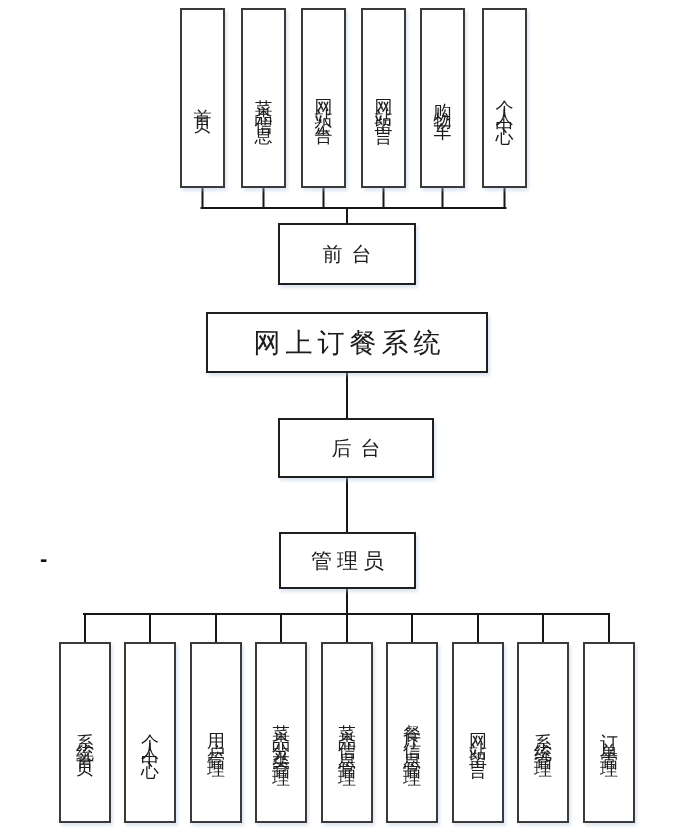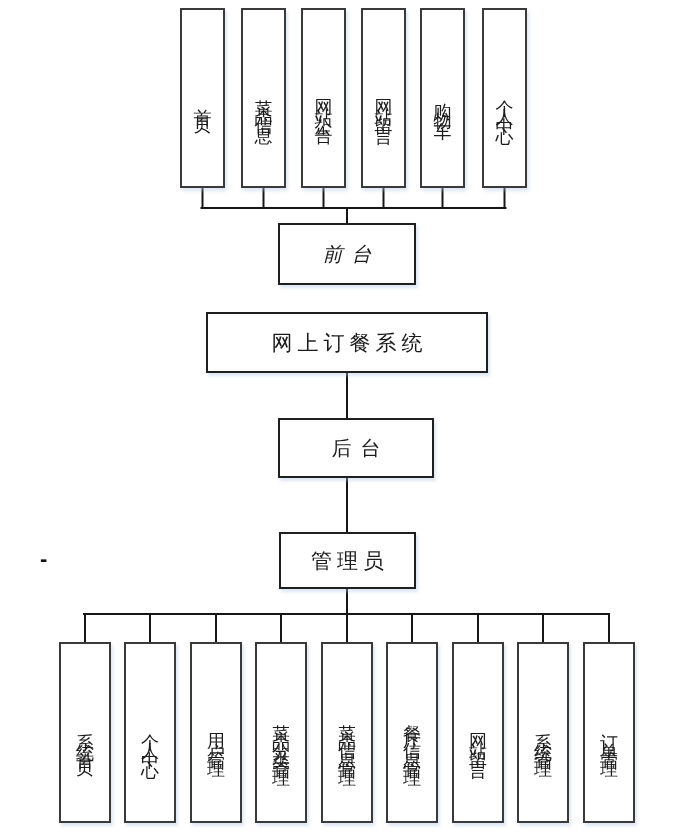--- a/index.html
+++ b/index.html
@@ -26,21 +26,21 @@
   .hbox { border: 2px solid #1f1f1f; }
   .vbox span {
     writing-mode: vertical-rl;
     text-orientation: upright;
     font-size: 18px;
     line-height: 1;
     letter-spacing: 9px;
     margin-bottom: -9px;
     white-space: nowrap;
   }
-  .title-node span { font-size: 21px; letter-spacing: 5px; margin-right: -5px; white-space: nowrap; }
+  .title-node span { font-size: 27px; letter-spacing: 5px; margin-right: -5px; white-space: nowrap; }
   .front-node span, .back-node span { font-size: 20px; letter-spacing: 9px; margin-right: -9px; white-space: nowrap; }
   .admin-node span { font-size: 21px; letter-spacing: 5px; margin-right: -5px; white-space: nowrap; }
   .stray-dash {
     position: absolute;
     left: 40px;
     top: 546px;
     font-size: 22px;
     font-weight: 700;
     color: #111111;
     font-family: "Liberation Sans", "DejaVu Sans", sans-serif;
@@ -97,21 +97,21 @@
   <div class="node vbox" style="left:361px; top:8px; width:45px; height:180px;">
     <span>网站留言</span>
   </div>
   <div class="node vbox" style="left:420px; top:8px; width:45px; height:180px;">
     <span>购物车</span>
   </div>
   <div class="node vbox" style="left:482px; top:8px; width:45px; height:180px;">
     <span>个人中心</span>
   </div>
 
-  <div class="node hbox front-node" style="left:278px; top:223px; width:138px; height:62px;font-style:italic;">
+  <div class="node hbox front-node" style="left:278px; top:223px; width:138px; height:62px;">
     <span>前台</span>
   </div>
 
   <div class="node hbox title-node" style="left:206px; top:312px; width:282px; height:61px;">
     <span>网上订餐系统</span>
   </div>
 
   <div class="node hbox back-node" style="left:278px; top:418px; width:156px; height:60px;">
     <span>后台</span>
   </div>

